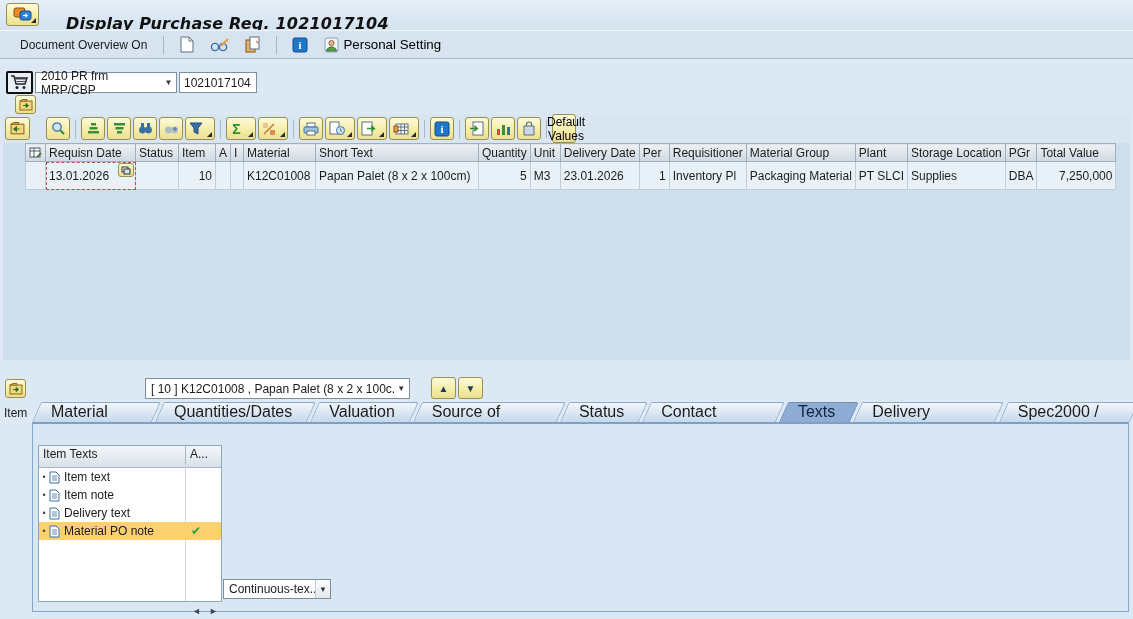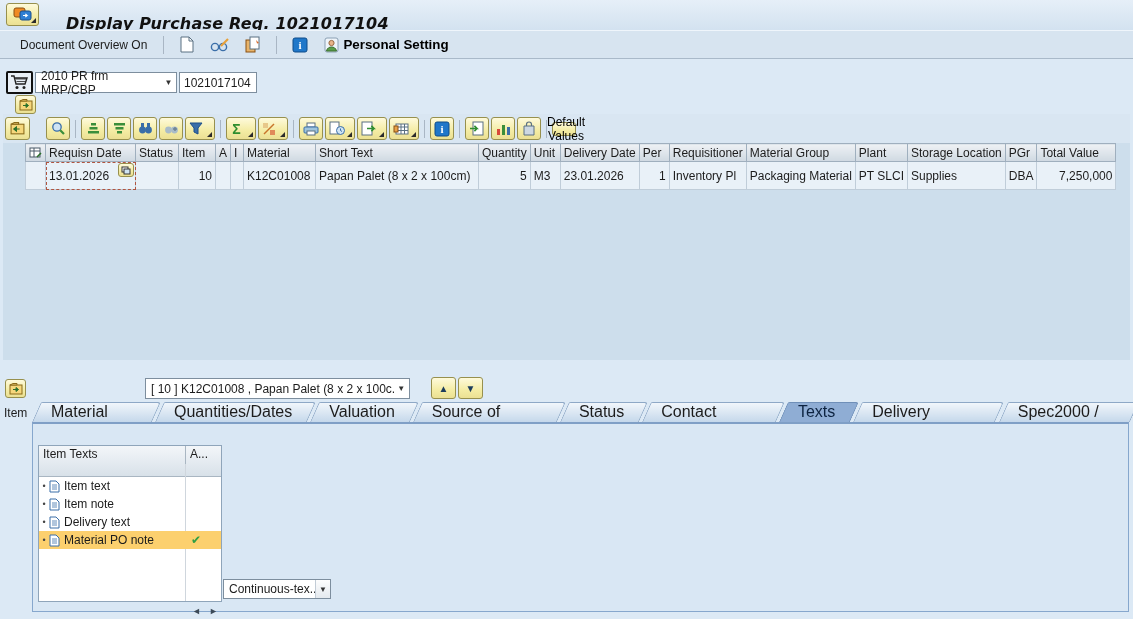--- a/index.html
+++ b/index.html
@@ -9,21 +9,21 @@
 
   
   .titlebar{position:absolute;top:0;left:0;right:0;height:30px;background:linear-gradient(#e6eff8,#d3e2f0);}
   .sys-btn{position:absolute;left:6px;top:3px;width:33px;height:23px;}
   .title{position:absolute;left:66px;top:5px;font-size:16px;font-weight:bold;font-style:italic;font-family:"DejaVu Sans",sans-serif;color:#111;letter-spacing:.2px;margin-top:9px;}
 
   
   .apptoolbar{position:absolute;top:30px;left:0;right:0;height:29px;background:#d7e4f0;border-top:1px solid #eff5fb;border-bottom:1px solid #a9b9c9;display:flex;align-items:center;padding:0 10px 0 14px;gap:7px;}
   .txtbtn{padding:2px 6px;cursor:default;}
   .flatbtn{display:inline-flex;align-items:center;justify-content:center;width:26px;height:22px;background:transparent;border:0;}
-  .flatbtn.wide{width:auto;padding:0 4px;gap:4px;font-weight:bold;}
+  .flatbtn.wide{width:auto;padding:0 4px;gap:4px;}
   .sep-v{width:1px;height:18px;background:#a9b6c4;margin:0 3px;}
 
   
   .ybtn{display:inline-flex;align-items:center;justify-content:center;background:linear-gradient(#fefadb,#f4eca4 60%,#ebe093);border:1px solid #97904e;border-radius:3px;position:relative;cursor:default;}
   .ybtn.lbl{gap:4px;padding:0 7px;font-size:12px;}
   .corner::after{content:"";position:absolute;right:2px;bottom:2px;width:0;height:0;border-left:5px solid transparent;border-bottom:5px solid #2b2b2b;}
 
   
   .cart-btn{position:absolute;left:6px;top:71px;width:27px;height:23px;background:#e8eff6;border:2px solid #111;border-radius:2px;display:flex;align-items:center;justify-content:center;}
   .combo{background:#fff;border:1px solid #7d8e9e;height:21px;display:flex;align-items:center;padding-left:5px;position:relative;}
@@ -55,21 +55,21 @@
   .tabs{position:absolute;left:32px;top:402px;height:20px;display:flex;}
   .tab{position:relative;height:20px;line-height:20px;padding:0 15px 0 19px;margin-right:3px;font-size:16px;}
   .tab::before{content:"";position:absolute;inset:0;background:linear-gradient(#f1f6fb,#c5d8eb);border:1px solid #8ea8c6;border-bottom:0;border-radius:2px 3px 0 0;transform:skewX(-24deg);transform-origin:0 100%;}
   .tab.active::before{background:#8fadd4;border-color:#6f8fb8;}
   .tab span{position:relative;}
   .tab.active span{color:#0d2340;}
 
   
   .tab-panel{position:absolute;left:32px;top:422px;width:1097px;height:190px;background:#d9e7f4;border:1px solid #86a7cd;border-top:2px solid #7f9fc6;}
   .list-box{position:absolute;left:5px;top:21px;width:184px;height:157px;background:#fff;border:1px solid #8fa5ba;}
-  .list-head{display:flex;height:31px;background:linear-gradient(#f3f6f9,#d8e1e9);border-bottom:1px solid #a9b6c2;font-size:12px;}
+  .list-head{display:flex;height:22px;background:linear-gradient(#f3f6f9,#d8e1e9);border-bottom:1px solid #a9b6c2;font-size:12px;}
   .list-head .c1{flex:1;padding:1px 4px;}
   .list-head .c2{width:36px;border-left:1px solid #a9b6c2;padding:1px 4px;}
   .acol-line{position:absolute;left:146px;top:18px;bottom:0;width:1px;background:#cfd6dd;}
   .lrow{display:flex;align-items:center;height:18px;font-size:12px;position:relative;}
   .lrow .bullet{width:10px;text-align:center;font-size:9px;color:#444;}
   .lrow .doc{margin-right:4px;}
   .lrow .lab{flex:1;white-space:nowrap;overflow:hidden;}
   .lrow .acell{width:36px;align-self:stretch;display:flex;align-items:center;justify-content:flex-start;padding-left:6px;color:#2f9e44;font-size:12px;}
   .lrow.selected{background:#fcd06e;}
   .text-area{position:absolute;left:196px;top:19px;width:560px;height:136px;background:#fff;border:2px solid #6e6e6e;border-right-color:#9a9a9a;border-bottom-color:#9a9a9a;padding:6px 8px;font-family:"DejaVu Sans Mono","Liberation Mono",monospace;font-size:12px;color:#111;white-space:pre-wrap;}
@@ -274,21 +274,21 @@
           <rect x="11" y="5" width="3" height="8" fill="#3a6ea8"></rect>
         </svg>
       </button>
       <button class="ybtn">
         <svg width="14" height="15" viewBox="0 0 14 15">
           <path d="M2 5h10v9H2z" fill="#cdd8e2" stroke="#5a7082"></path>
           <path d="M4.5 5V3.5a2.5 2.5 0 0 1 5 0V5" fill="none" stroke="#5a7082" stroke-width="1.2"></path>
         </svg>
       </button>
       <div class="sep-v"></div>
-      <button class="ybtn lbl" style="height:14px;">
+      <button class="ybtn lbl" style="height:29px;">
         <svg width="15" height="16" viewBox="0 0 15 16">
           <rect x="1" y="1" width="13" height="14" rx="2" fill="#eef4fa" stroke="#8aa0b4"></rect>
           <circle cx="7.5" cy="6" r="2.6" fill="#e8b48a" stroke="#9a6a42"></circle>
           <path d="M2.5 14c.5-3 3-4 5-4s4.5 1 5 4z" fill="#5a9e4a" stroke="#3a6e2e"></path>
         </svg>
         <span>Default Values</span>
       </button>
     </div>
 
     <div class="grid-body">

